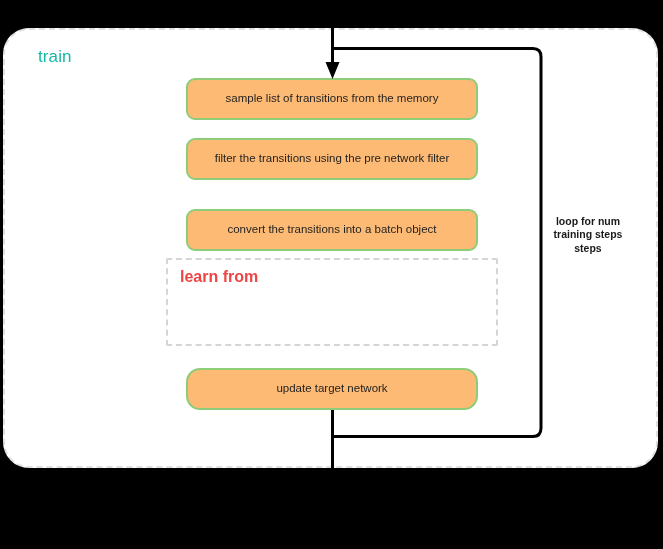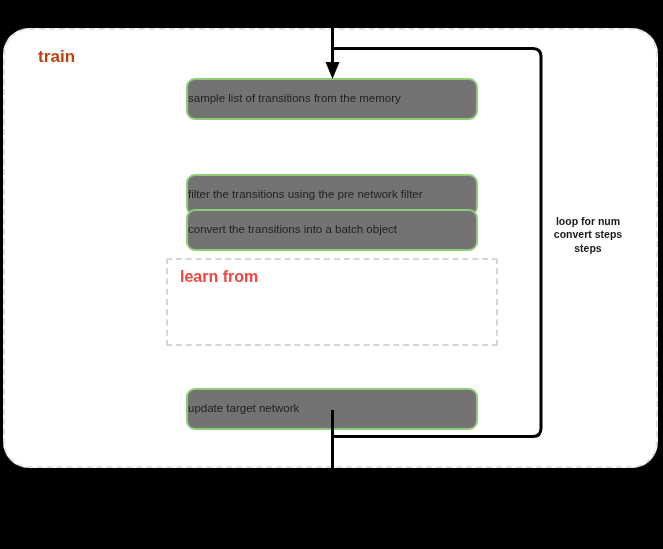--- a/index.html
+++ b/index.html
@@ -37,51 +37,52 @@
     background: #ffffff;
     border: 2px dashed #e0e0e0;
     border-radius: 26px;
   }
 
   .group-title {
     position: absolute;
     left: 38px;
     top: 47px;
     font-size: 17px;
-    font-weight: bold;
-    color: #c2410c;
+    font-weight: normal;
+    color: #14b8a6;
     letter-spacing: 0.1px;
     white-space: nowrap;
   }
 
   
   .proc-box {
     position: absolute;
     left: 186px;
     width: 292px;
     height: 42px;
     box-sizing: border-box;
-    background: #737373;
+    background: #fdba74;
     border: 2.5px solid #8fcc78;
     border-radius: 9px;
     display: flex;
     align-items: center;
+    justify-content: center;
   }
   .proc-box .proc-label {
     font-size: 11.5px;
     color: #1f1f1f;
     text-align: center;
     line-height: 1.2;
     white-space: nowrap;
   }
 
   #box-sample  { top: 78px; }
-  #box-filter  { top: 138px; margin-top: 36px; }
+  #box-filter  { top: 138px; }
   #box-convert { top: 209px; }
-  #box-update  { top: 388px; }
+  #box-update  { top: 368px; border-radius: 14px; }
 
   
   .subgroup-box {
     position: absolute;
     left: 166px;
     top: 258px;
     width: 332px;
     height: 88px;
     box-sizing: border-box;
     background: #ffffff;
@@ -147,21 +148,21 @@
   <div class="proc-box" id="box-convert">
     <span class="proc-label">convert the transitions into a batch object</span>
   </div>
 
   <div class="proc-box" id="box-update">
     <span class="proc-label">update target network</span>
   </div>
 
   <div class="loop-label">
     <div>loop for num</div>
-    <div>convert steps</div>
+    <div>training steps</div>
     <div>steps</div>
   </div>
 
   <svg class="connectors" viewBox="0 0 663 549" width="663" height="549">
 
     <path d="M 332.5 0 L 332.5 70" stroke="#000000" stroke-width="3" fill="none"></path>
     <polygon points="332.5,79 325.5,62 339.5,62" fill="#000000"></polygon>
 
     <path d="M 334 48.5 L 533 48.5 Q 541 48.5 541 57 L 541 428 Q 541 436.5 533 436.5 L 334 436.5" stroke="#000000" stroke-width="3" fill="none" stroke-linecap="butt"></path>
 

